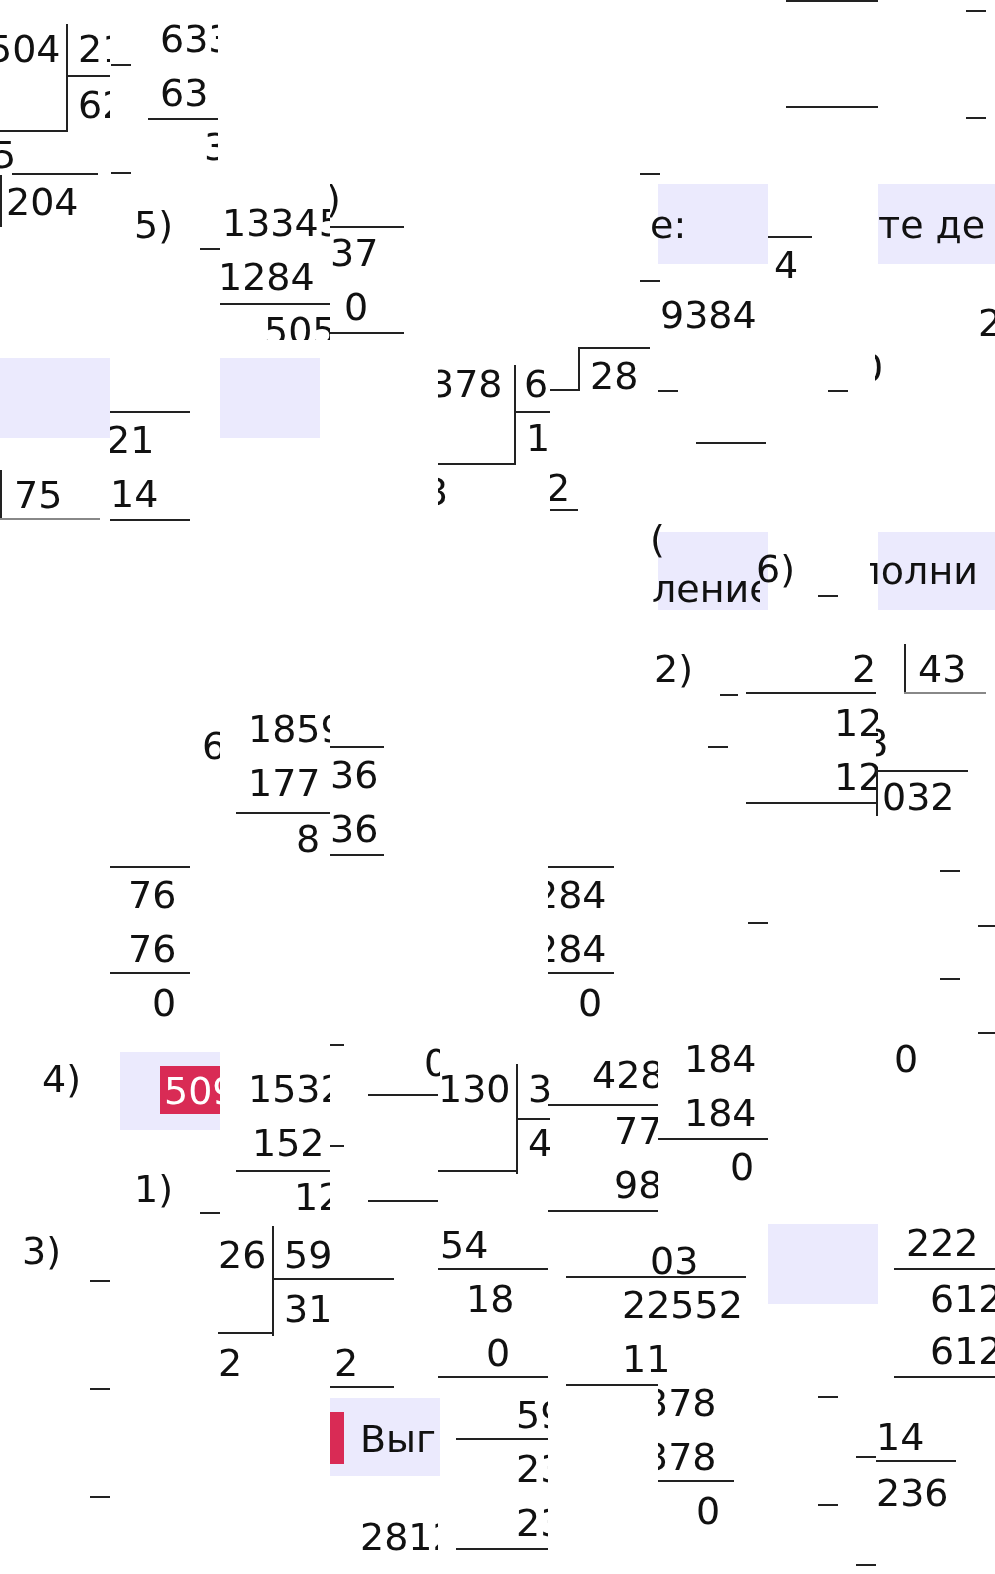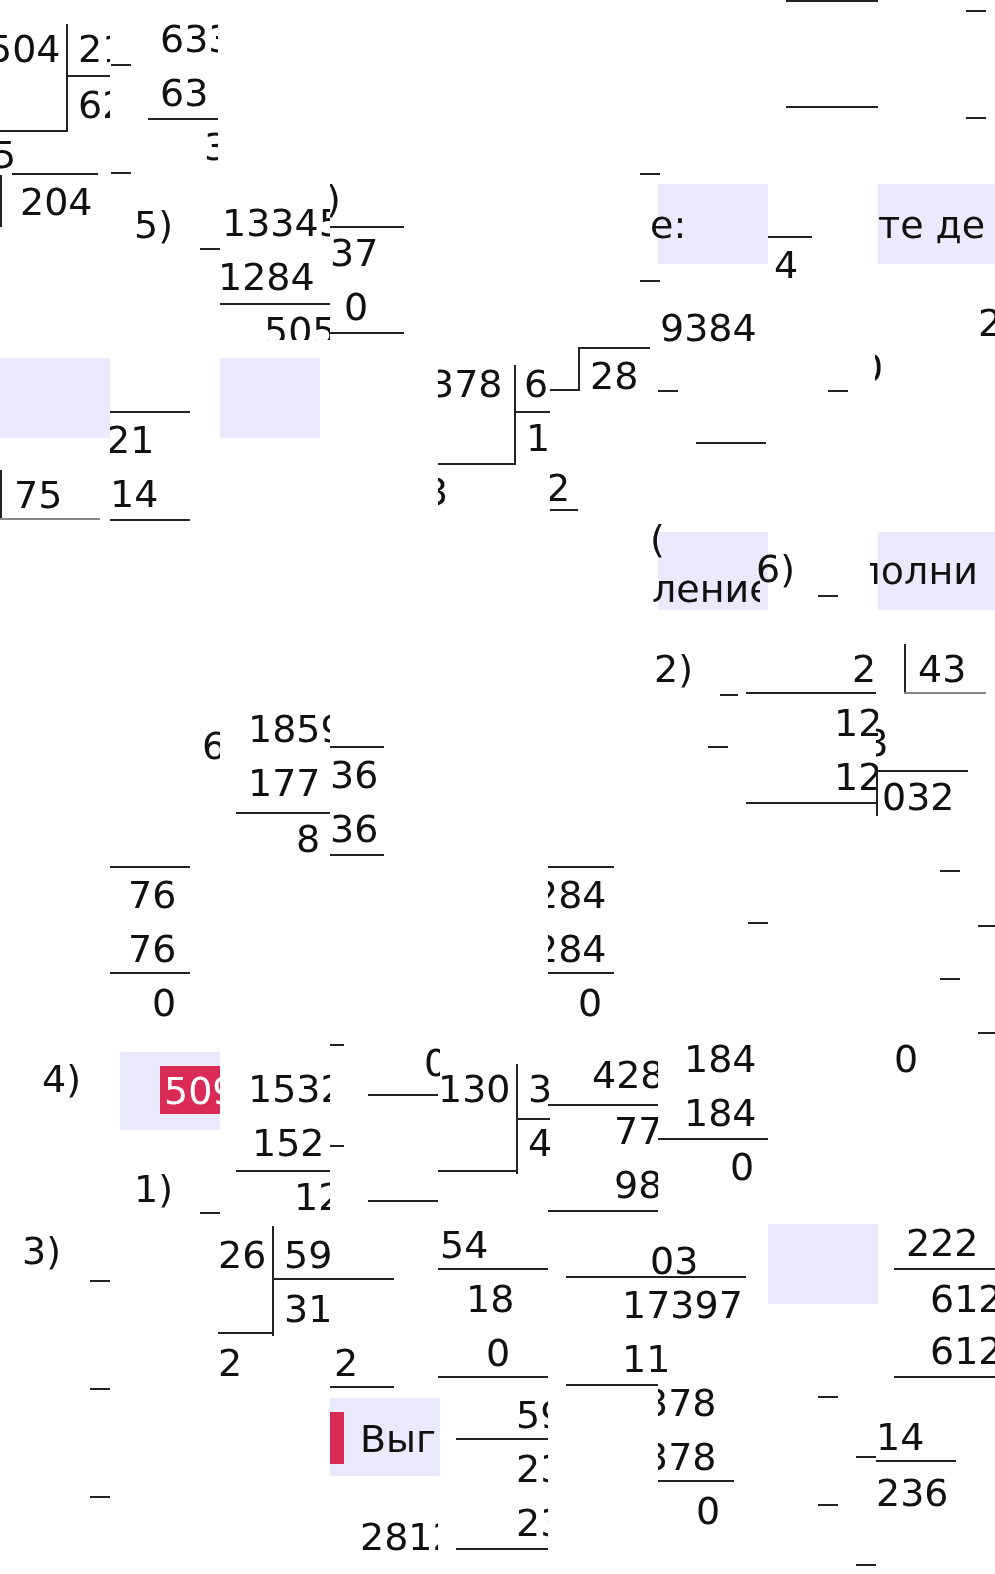--- a/index.html
+++ b/index.html
@@ -19,21 +19,21 @@
   <div class="vl" style="left:66px;top:24px;height:108px"></div>
   <div class="hl" style="left:66px;top:75px;width:44px"></div>
   <span class="t" style="left:78px;top:30px">21</span>
   <span class="t" style="left:78px;top:86px">62</span>
   <div class="hl" style="left:0;top:130px;width:68px"></div>
   <div class="hl" style="left:12px;top:173px;width:86px"></div>
   <span class="t" style="left:-8px;top:136px">5</span>
 </div>
 <div class="clip" style="left:0;top:175px;width:110px;height:60px">
   <div class="vl" style="left:0;top:0;height:52px"></div>
-  <span class="t" style="left:20px;top:8px">204</span>
+  <span class="t" style="left:6px;top:8px">204</span>
 </div>
 <div class="hl" style="left:111px;top:64px;width:20px"></div>
 <div class="hl" style="left:111px;top:172px;width:20px"></div>
 <div class="clip" style="left:148px;top:0;width:70px;height:170px">
   <span class="t" style="left:12px;top:20px">633</span>
   <span class="t" style="left:12px;top:74px">63</span>
   <div class="hl" style="left:0;top:118px;width:70px"></div>
   <span class="t" style="left:56px;top:128px">3</span>
 </div>
 <span class="t" style="left:134px;top:206px">5)</span>
@@ -65,21 +65,21 @@
 </div>
 <div class="clip" style="left:768px;top:184px;width:45px;height:100px">
   <span class="t" style="left:-12px;top:4px">)</span>
   <div class="hl" style="left:0;top:52px;width:44px"></div>
   <span class="t" style="left:6px;top:62px">4</span>
 </div>
 <div class="blk" style="left:878px;top:184px;width:117px;height:80px"></div>
 <div class="clip" style="left:878px;top:184px;width:117px;height:80px">
   <span class="t" style="left:0;top:22px">те де</span>
 </div>
-<span class="t" style="left:660px;top:309px">9384</span>
+<span class="t" style="left:660px;top:296px">9384</span>
 <div class="clip" style="left:978px;top:300px;width:17px;height:45px">
   <span class="t" style="left:0;top:4px">2</span>
 </div>
 
 <div class="blk" style="left:0;top:358px;width:110px;height:80px"></div>
 <div class="blk" style="left:220px;top:358px;width:100px;height:80px"></div>
 <div class="clip" style="left:110px;top:345px;width:80px;height:180px">
   <span class="t" style="left:-14px;top:22px">)</span>
   <div class="hl" style="left:0;top:66px;width:80px"></div>
   <span class="t" style="left:-4px;top:76px">21</span>
@@ -246,21 +246,21 @@
   <span class="t" style="left:2px;top:6px">54</span>
   <div class="hl" style="left:0;top:48px;width:110px"></div>
   <span class="t" style="left:28px;top:60px">18</span>
   <span class="t" style="left:48px;top:114px">0</span>
   <div class="hl" style="left:0;top:156px;width:110px"></div>
 </div>
 <div class="hl" style="left:548px;top:1210px;width:110px"></div>
 <div class="clip" style="left:566px;top:1226px;width:180px;height:160px">
   <span class="t" style="left:84px;top:16px">03</span>
   <div class="hl" style="left:0;top:50px;width:180px"></div>
-  <span class="t" style="left:56px;top:60px">17397</span>
+  <span class="t" style="left:56px;top:60px">22552</span>
   <span class="t" style="left:56px;top:114px">11</span>
   <div class="hl" style="left:0;top:158px;width:92px"></div>
 </div>
 <div class="blk" style="left:768px;top:1224px;width:110px;height:80px"></div>
 <div class="clip" style="left:894px;top:1220px;width:101px;height:160px">
   <span class="t" style="left:12px;top:4px">222</span>
   <div class="hl" style="left:0;top:48px;width:101px"></div>
   <span class="t" style="left:36px;top:60px">612</span>
   <span class="t" style="left:36px;top:112px">612</span>
   <div class="hl" style="left:0;top:156px;width:101px"></div>

